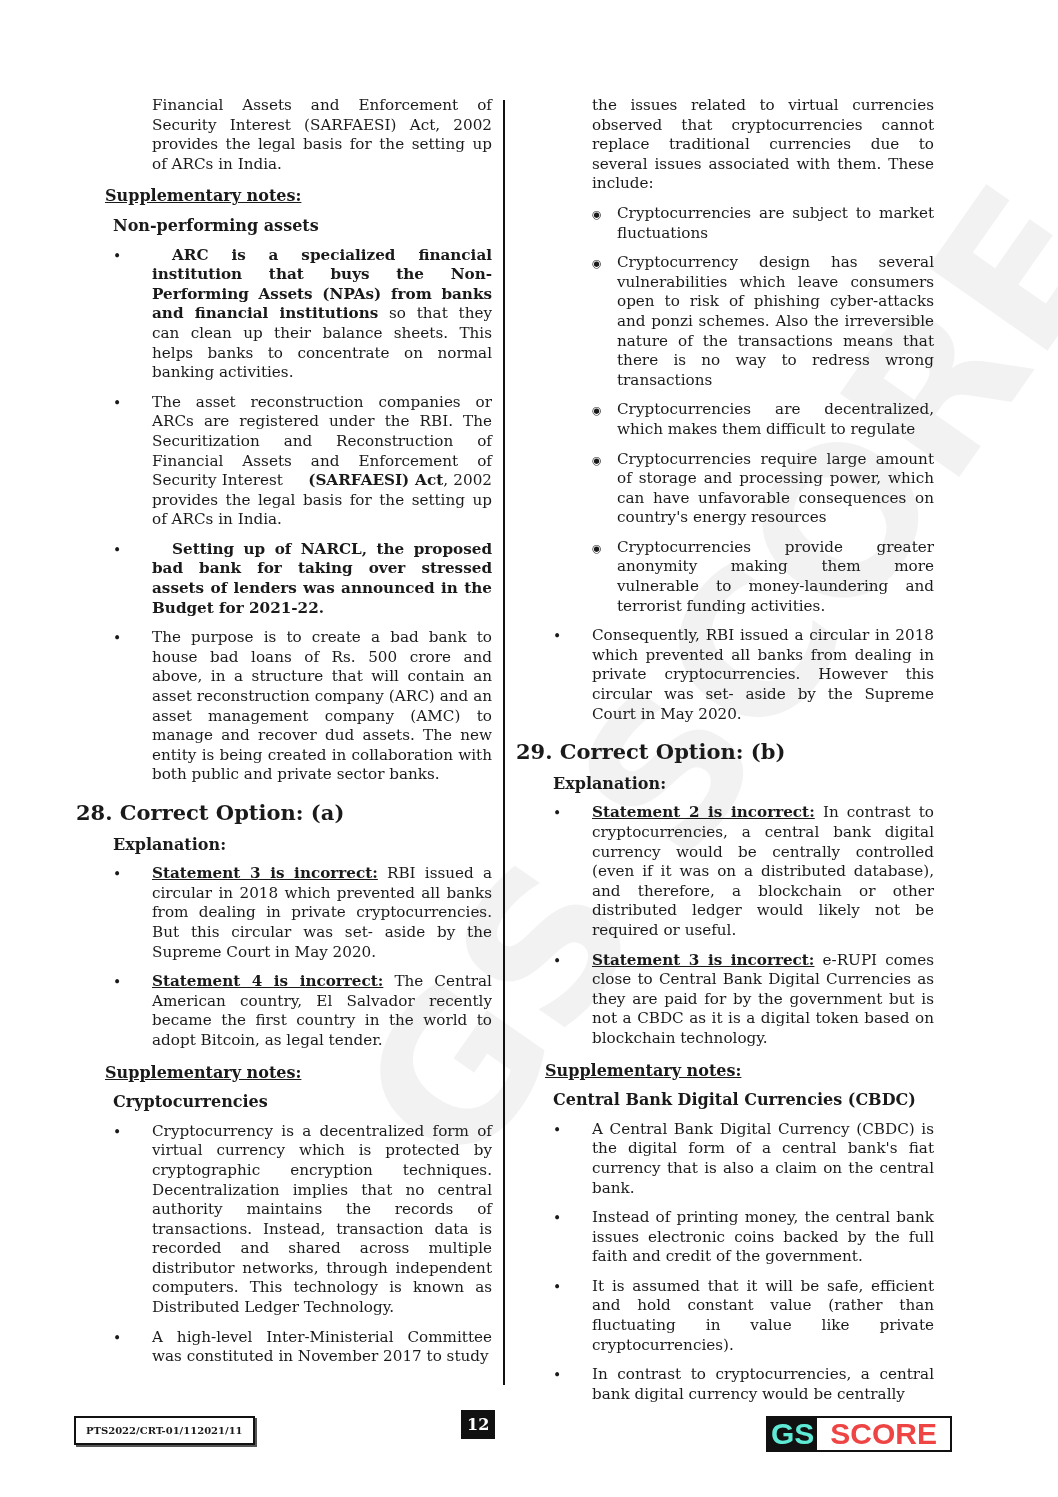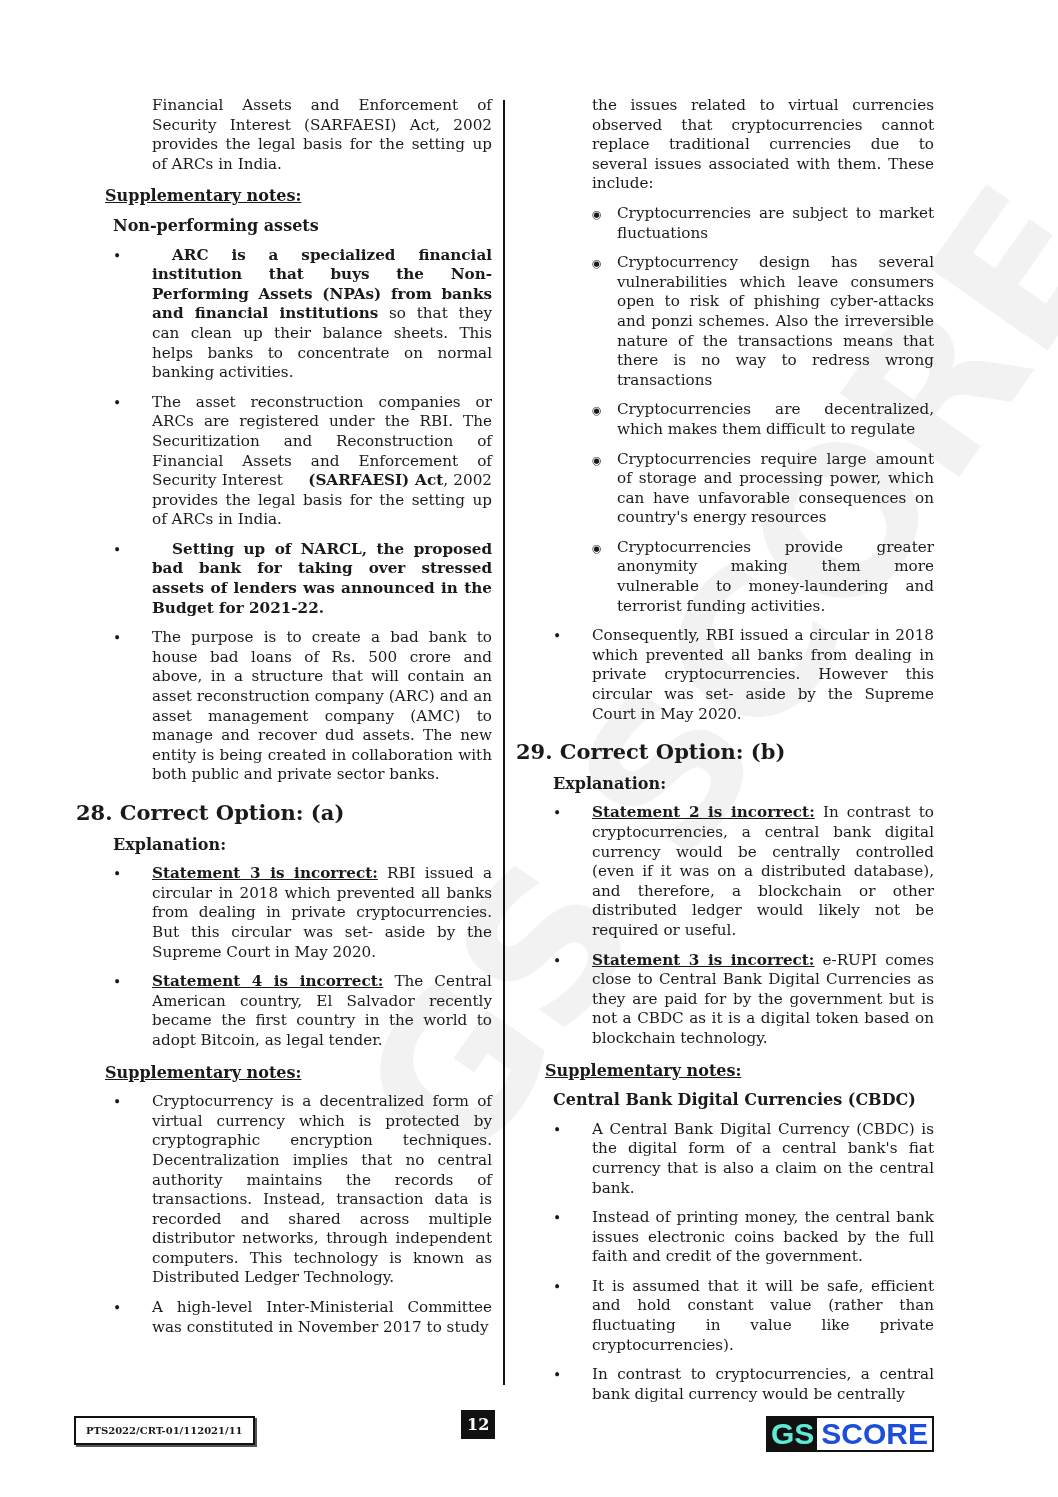--- a/index.html
+++ b/index.html
@@ -27,21 +27,21 @@
   .watermark { position: absolute; left: 170px; top: 560px; font-size: 200px; font-weight: bold;
                color: rgba(0,0,0,0.05); transform: rotate(-55deg); font-family: "DejaVu Sans", sans-serif;
                pointer-events: none; white-space: nowrap; }
   .footer-code { position: absolute; left: 74px; top: 1416px; border: 2px solid #111; padding: 7px 10px;
                  font-weight: bold; font-size: 10px; box-shadow: 2px 2px 0 #555; }
   .page-num { position: absolute; left: 461px; top: 1410px; background: #111; color: #fff;
               font-weight: bold; font-size: 16px; padding: 5px 6px; }
   .logo { position: absolute; left: 766px; top: 1416px; display: flex; border: 2px solid #111;
           font-family: "Liberation Sans", sans-serif; font-weight: bold; font-size: 30px; line-height: 32px; }
   .logo .gs { background: #111; color: #5eead4; padding: 0 3px; }
-  .logo .score { background: #fff; color: #1d4ed8; padding: 0 4px; }
+  .logo .score { background: #fff; color: #ef4444; padding: 0 13px; }
 </style>
 </head>
 <body>
 
 <div class="watermark">GS SCORE</div>
 
 <div class="col col-left">
   <p class="para indent">Financial Assets and Enforcement of Security Interest (SARFAESI) Act, 2002 provides the legal basis for the setting up of ARCs in India.</p>
   <div class="sub-h">Supplementary notes:</div>
   <div class="sub-h2">Non-performing assets</div>
@@ -52,20 +52,21 @@
     <li><span>The purpose is to create a bad bank to house bad loans of Rs. 500 crore and above, in a structure that will contain an asset reconstruction company (ARC) and an asset management company (AMC) to manage and recover dud assets. The new entity is being created in collaboration with both public and private sector banks.</span></li>
   </ul>
 
   <div class="q-h">28. Correct Option: (a)</div>
   <div class="expl">Explanation:</div>
   <ul class="bul">
     <li><span class="bu">Statement 3 is incorrect:</span><span> RBI issued a circular in 2018 which prevented all banks from dealing in private cryptocurrencies. But this circular was set- aside by the Supreme Court in May 2020.</span></li>
     <li><span class="bu">Statement 4 is incorrect:</span><span> The Central American country, El Salvador recently became the first country in the world to adopt Bitcoin, as legal tender.</span></li>
   </ul>
   <div class="sub-h">Supplementary notes:</div>
+  <div class="sub-h2">Cryptocurrencies</div>
   <ul class="bul">
     <li>Cryptocurrency is a decentralized form of virtual currency which is protected by cryptographic encryption techniques. Decentralization implies that no central authority maintains the records of transactions. Instead, transaction data is recorded and shared across multiple distributor networks, through independent computers. This technology is known as Distributed Ledger Technology.</li>
     <li>A high-level Inter-Ministerial Committee was constituted in November 2017 to study</li>
   </ul>
 </div>
 
 <div class="divider"></div>
 
 <div class="col col-right">
   <p class="para indent-r">the issues related to virtual currencies observed that cryptocurrencies cannot replace traditional currencies due to several issues associated with them. These include:</p>

